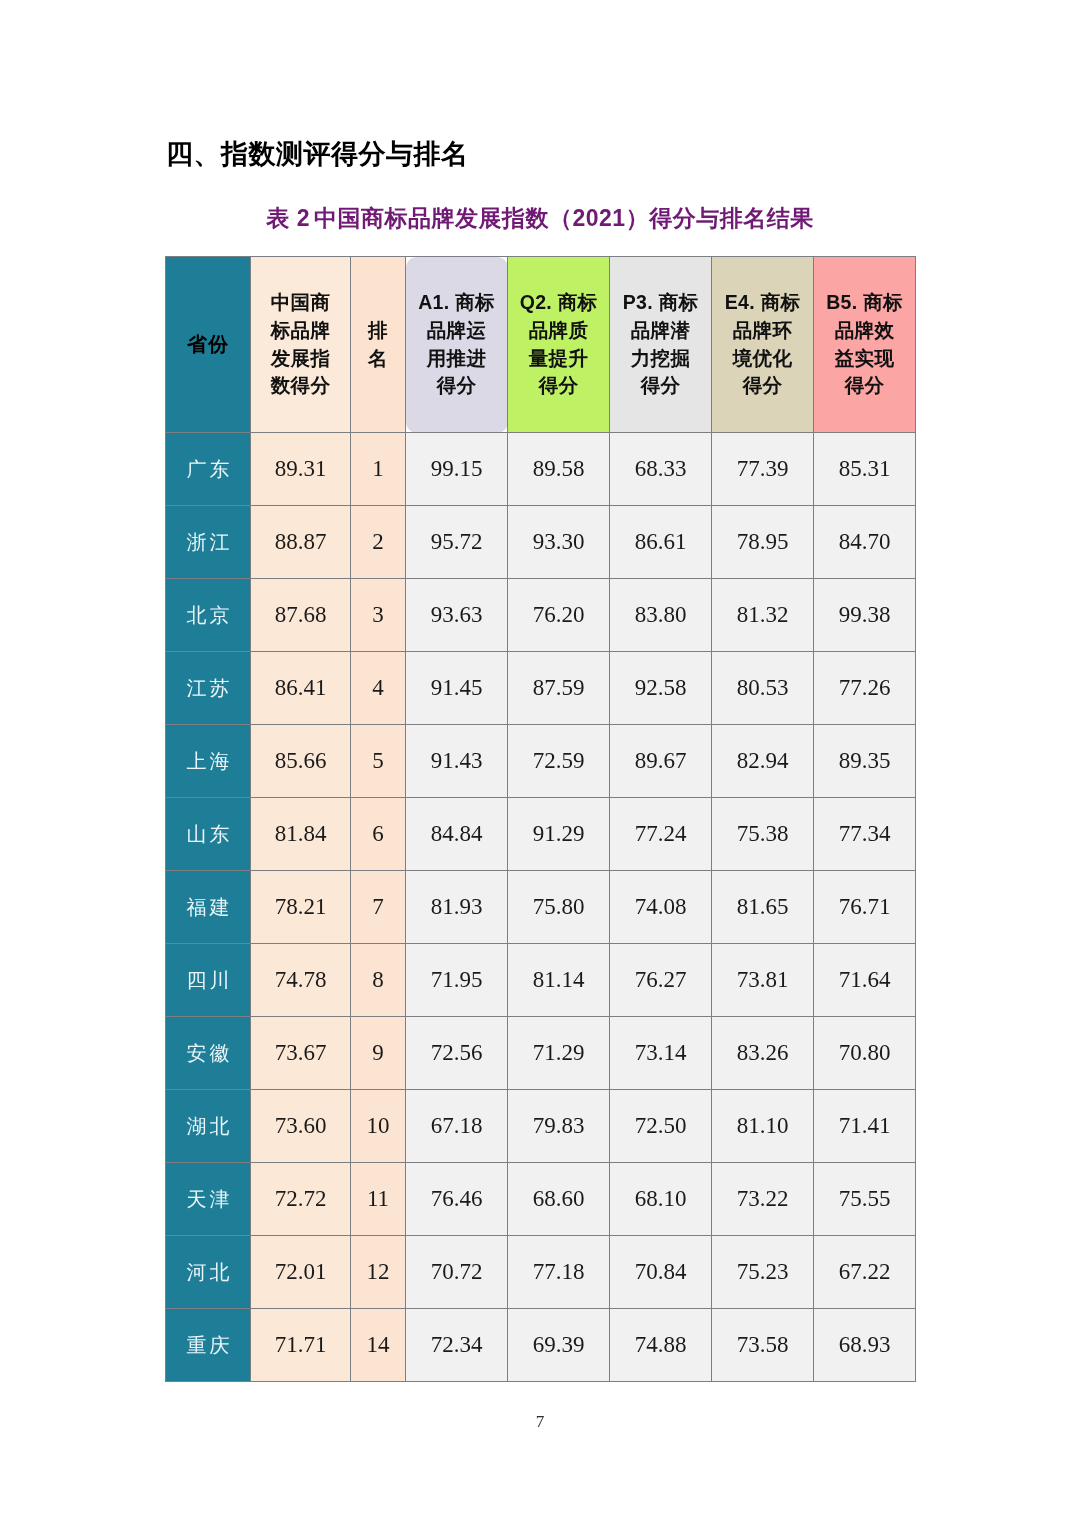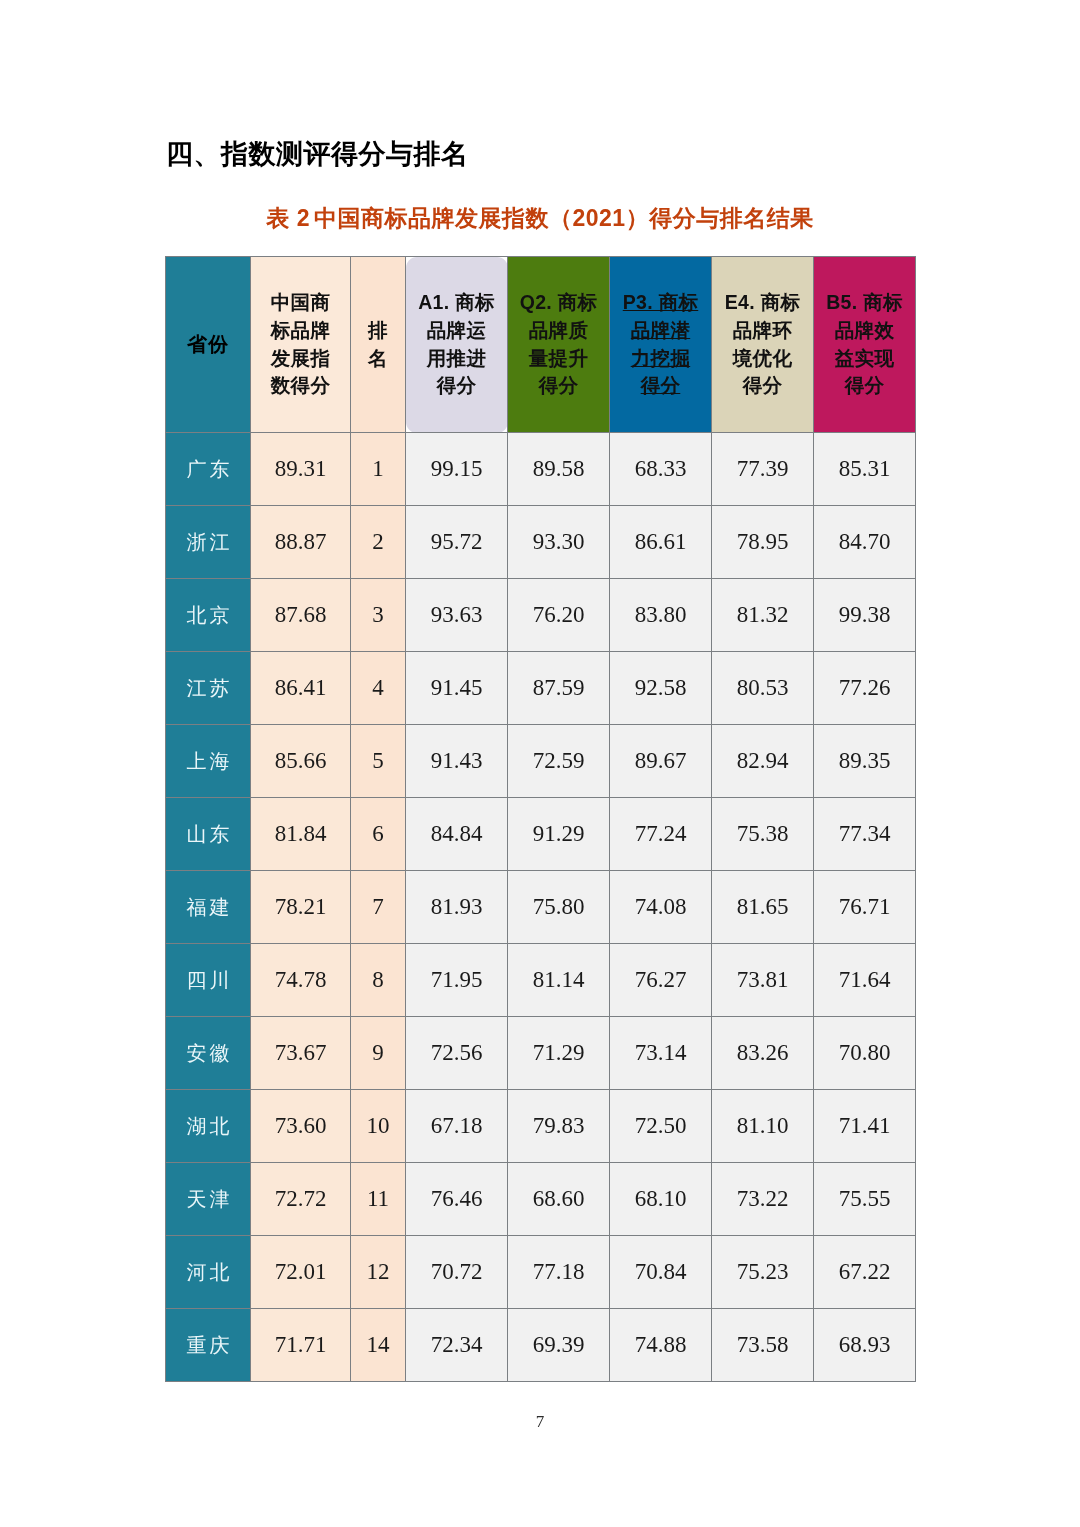--- a/index.html
+++ b/index.html
@@ -37,21 +37,21 @@
 
   
   .table-caption {
     position: absolute;
     left: 0;
     right: 0;
     top: 203px;
     text-align: center;
     font-size: 23px;
     font-weight: bold;
-    color: #c2410c;
+    color: #701a75;
     letter-spacing: 0.5px;
     font-family: "Liberation Sans", "DejaVu Sans", sans-serif;
   }
   .table-caption .cap-label { margin-right: 4px; }
 
   
   .table-wrap {
     position: absolute;
     left: 165px;
     top: 256px;
@@ -86,24 +86,24 @@
     line-height: 1.42;
     letter-spacing: 0.3px;
     padding: 4px 2px;
   }
   th.hcell .hline { display: block; white-space: nowrap; }
 
   
   th.bg-score   { background: #fbe9d9; }
   th.bg-rank    { background: #fbe3d0; }
   th.bg-a1      { background: #dcd9e6; border-radius: 11px; }
-  th.bg-q2      { background: #4d7c0f; margin-left: 7px; }
-  th.bg-p3      { background: #0369a1; text-decoration: underline; }
+  th.bg-q2      { background: #bef264; margin-left: 7px; }
+  th.bg-p3      { background: #e5e5e5; }
   th.bg-e4      { background: #dbd4b8; }
-  th.bg-b5      { background: #be185d; }
+  th.bg-b5      { background: #fca5a5; }
 
   
   tbody tr { height: 73px; }
   td.province {
     background: #1f7e97;
     color: #eaf6f9;
     font-size: 20px;
     letter-spacing: 3px;
     text-indent: 3px;
     font-family: "Liberation Serif", "DejaVu Serif", serif;

